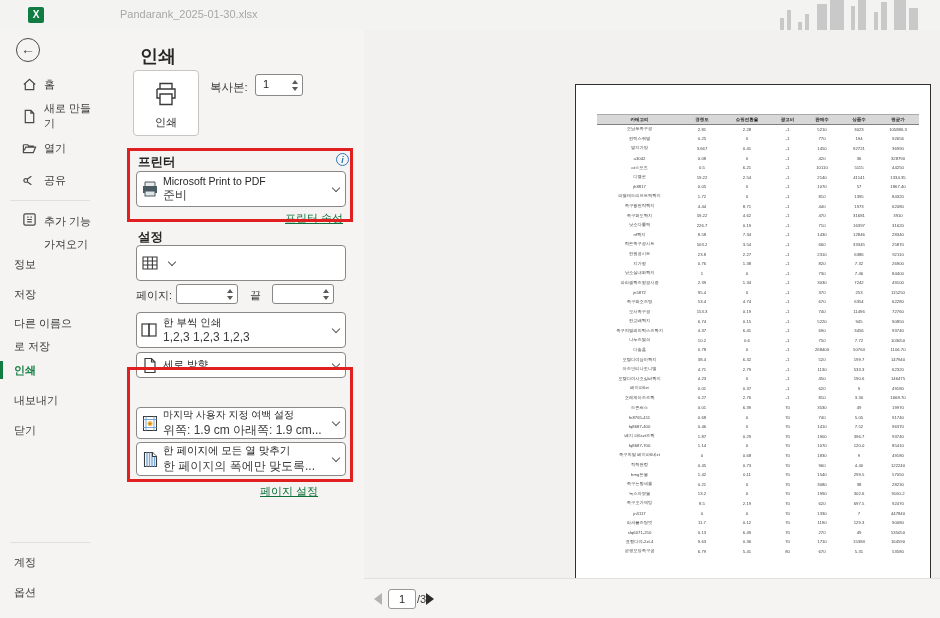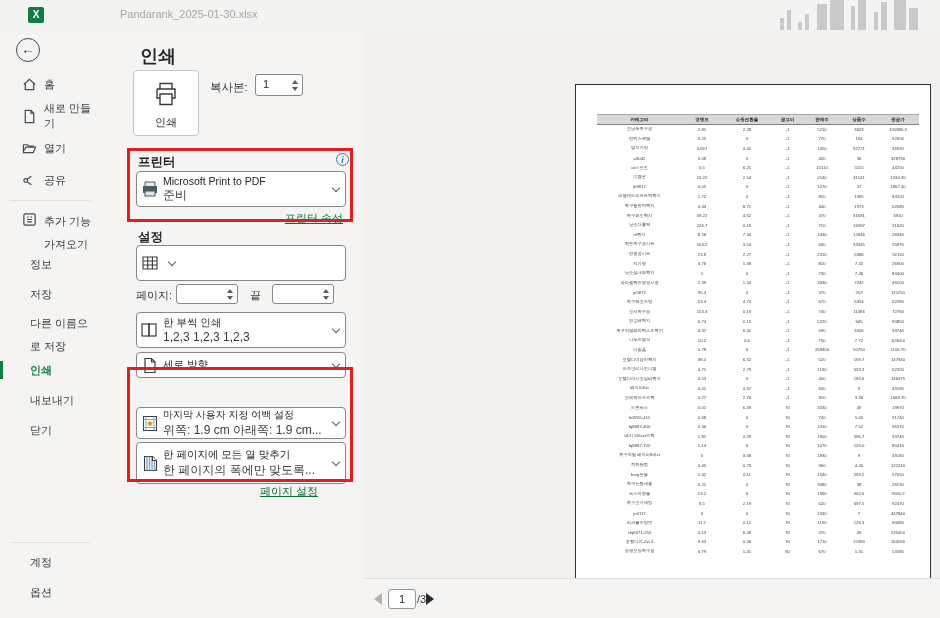--- a/index.html
+++ b/index.html
@@ -17,21 +17,21 @@
   
   .backstage { position:absolute; left:0; top:30px; width:940px; height:588px; }
   .sidebar { position:absolute; left:0; top:0; width:100px; height:588px; background:#f5f4f2; }
   .panel { position:absolute; left:100px; top:0; width:263px; height:588px; background:#f5f4f2; }
   .preview { position:absolute; left:364px; top:0; width:576px; height:588px; background:#f2f1ef; }
 
   
   .back-btn { position:absolute; left:16px; top:8px; width:24px; height:24px; border:1.5px solid #4a4a4a; border-radius:50%; color:#4a4a4a; font-size:14px; line-height:21px; text-align:center; cursor:pointer; }
   .nav-item { position:absolute; left:0; width:100px; height:24px; display:flex; align-items:center; font-size:11px; color:#3b3b3b; cursor:pointer; }
   .nav-item .ico { width:15px; height:15px; margin-left:22px; margin-right:7px; flex:none; }
-  .nav-item.texty { padding-left:30px; }
+  .nav-item.texty { padding-left:14px; }
   .nav-item.wrap2 { height:34px; line-height:23px; align-items:flex-start;justify-content:space-between; }
   .nav-item.selected { color:#107c41; font-weight:bold; }
   .sel-bar { position:absolute; left:0; width:3px; height:18px; background:#107c41; }
   .side-divider { position:absolute; left:10px; width:80px; height:1px; background:#e2e0de; }
   .ico svg { width:15px; height:15px; stroke:#4a4a4a; fill:none; stroke-width:1.3; }
 
   
   .pg-title { position:absolute; left:40px; top:14px; font-size:18px; font-weight:bold; color:#262626; }
   .print-btn { position:absolute; left:33px; top:40px; width:66px; height:66px; background:#fff; border:1px solid #c8c6c4; border-radius:4px; text-align:center; cursor:pointer; }
   .print-btn .glyph { margin-top:10px; }
@@ -273,21 +273,21 @@
         </div>
         <div class="ddtext">
           <div class="l1" style="font-size:10px">마지막 사용자 지정 여백 설정</div>
           <div class="l2">위쪽: 1.9 cm 아래쪽: 1.9 cm...</div>
         </div>
         <div class="chev">
             <div class="chev-i"></div>
           </div>
       </div>
 
-      <div class="dd" style="top:412px;height:42px">
+      <div class="dd" style="top:412px;height:34px">
         <div class="ddico">
           <svg width="15" height="17" viewBox="0 0 15 17">
               <path d="M1.5 1.5 H9.5 L13.5 5.5 V15.5 H1.5 Z" stroke="#3b3b3b" fill="none" stroke-width="1.1"></path>
               <path d="M4 1.5 V15.5 M6.5 1.5 V15.5 M9 2 V15.5 M11.5 4 V15.5" stroke="#7aa7d9" stroke-width="1.4"></path>
               <path d="M9.5 1.5 V5.5 H13.5" stroke="#3b3b3b" fill="#fff" stroke-width="1.1"></path>
             </svg>
         </div>
         <div class="ddtext">
           <div class="l1">한 페이지에 모든 열 맞추기</div>
           <div class="l2">한 페이지의 폭에만 맞도록...</div>

